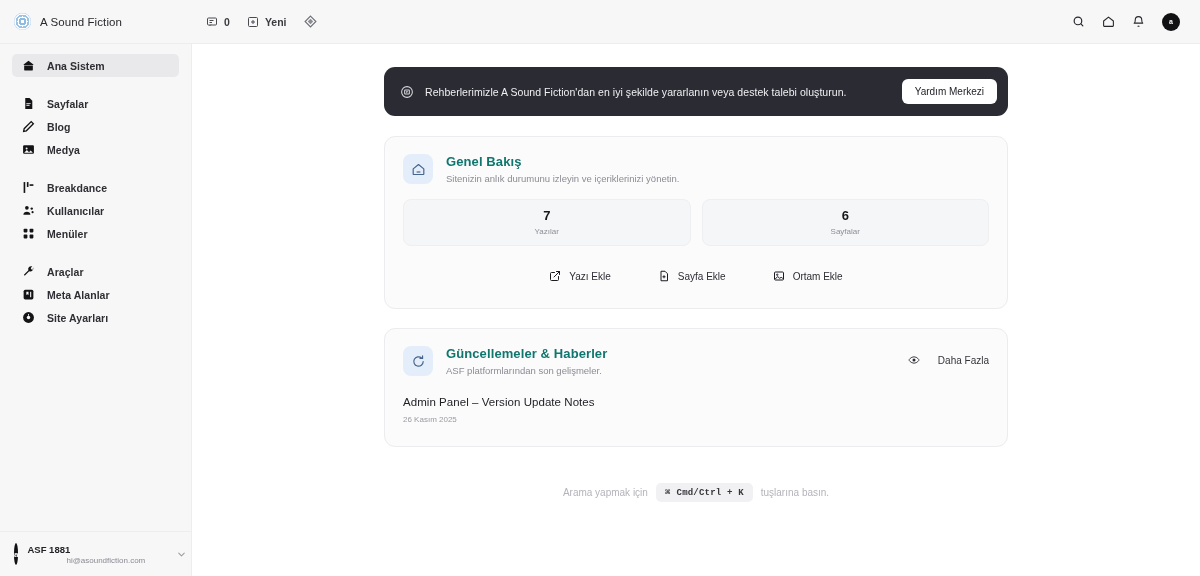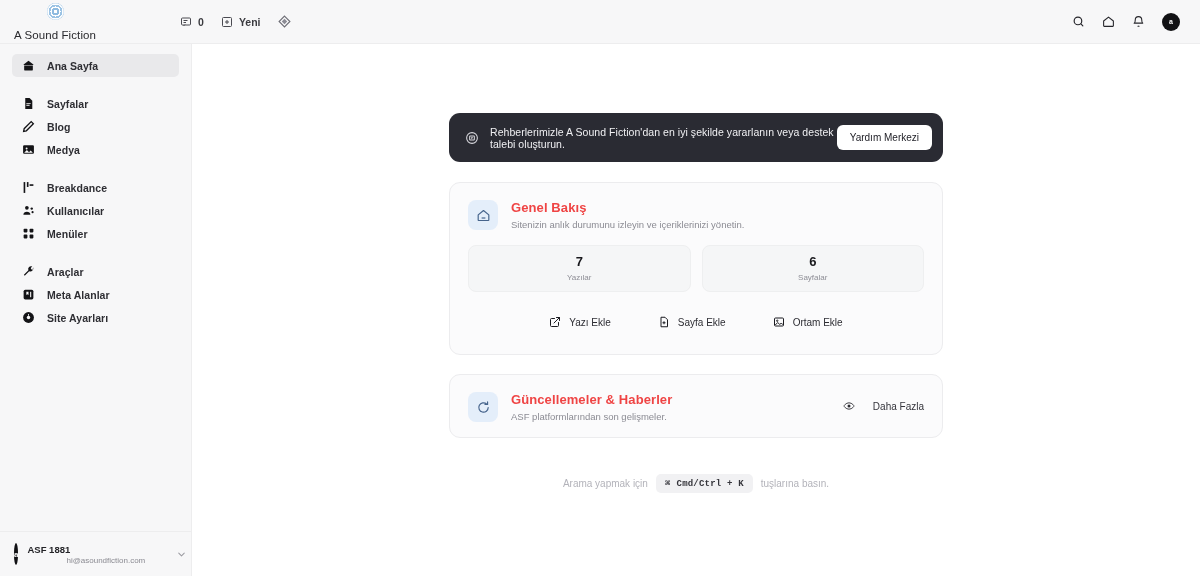--- a/index.html
+++ b/index.html
@@ -14,21 +14,21 @@
   .app { position: relative; width: 1200px; height: 576px; display: flex; flex-direction: column; }
 
   
   .topbar {
     height: 44px; flex: 0 0 44px;
     background: #f7f7f8;
     border-bottom: 1px solid #ededee;
     display: flex; align-items: center;
     padding: 0 14px;
   }
-  .tb-brand { display: flex; align-items: center; gap: 9px; flex-direction: column; }
+  .tb-brand { display: flex; align-items: center; gap: 9px; }
   .tb-logo {
     width: 17px; height: 17px; border-radius: 50%;
     background:
       radial-gradient(circle at 50% 50%,
         #ffffff 0 15%,
         #8fbbe0 15% 30%,
         #ffffff 30% 42%,
         #9cc3e4 42% 58%,
         #ffffff 58% 70%,
         #a9cbe8 70% 88%,
@@ -97,21 +97,21 @@
   .sf-chev { margin-left: 22px; color: #9a9aa1; }
 
   
   .main {
     flex: 1; min-width: 0;
     background: #ffffff;
     overflow: hidden;
     padding: 23px 0 0 0;
     display: flex; flex-direction: column; align-items: center;
   }
-  .content { width: 494px; margin-top: 46px; }
+  .content { width: 624px; }
 
   
   .banner {
     background: #2a2b33;
     border-radius: 11px;
     height: 49px;
     display: flex; align-items: center;
     padding: 0 11px 0 16px;
     margin-bottom: 20px;
   }
@@ -136,21 +136,21 @@
     margin-bottom: 19px;
   }
   .card-head { display: flex; align-items: flex-start; padding: 17px 18px 15px 18px; }
   .card-icon {
     width: 30px; height: 30px; border-radius: 8px;
     background: #e4eefa;
     display: flex; align-items: center; justify-content: center;
     color: #46648c; flex: 0 0 30px;
   }
   .card-head-txt { margin-left: 13px; }
-  .card-title { font-size: 13px; font-weight: 700; color: #ef4444; letter-spacing: .1px; }
+  .card-title { font-size: 13px; font-weight: 700; color: #0f766e; letter-spacing: .1px; }
   .card-sub { font-size: 9.5px; color: #8b8b93; margin-top: 4px; }
   .card-head-right { margin-left: auto; display: flex; align-items: center; gap: 18px; padding-top: 8px; }
   .more-link { font-size: 10px; color: #33333a; }
 
   .stats { display: flex; gap: 11px; padding: 0 18px; }
   .stat {
     flex: 1; background: #f5f6f7;
     border: 1px solid #eeeff0;
     border-radius: 8px;
     height: 47px;
@@ -254,21 +254,21 @@
     <div class="sidebar">
       <div class="nav">
 
         <div class="nav-group">
           <div class="nav-item active">
             <span class="ico">
               <svg width="13" height="13" viewBox="0 0 24 24" fill="#141417">
                 <path d="M12 3l9 7v1H3v-1zM4 12h16v8a1 1 0 0 1-1 1H5a1 1 0 0 1-1-1z"></path>
               </svg>
             </span>
-            <span>Ana Sayfa</span>
+            <span>Ana Sistem</span>
           </div>
         </div>
 
         <div class="nav-gap"></div>
 
         <div class="nav-group">
           <div class="nav-item">
             <span class="ico">
               <svg width="13" height="13" viewBox="0 0 24 24" fill="#141417">
                 <path d="M6 2h8l5 5v15H6z"></path>
@@ -474,20 +474,27 @@
               <span class="ico">
                 <svg width="12" height="12" viewBox="0 0 24 24" fill="none" stroke="#2b2b31" stroke-width="1.8">
                   <path d="M1.8 12S5.5 5.6 12 5.6 22.2 12 22.2 12 18.5 18.4 12 18.4 1.8 12 1.8 12z"></path>
                   <circle cx="12" cy="12" r="3" fill="#2b2b31" stroke="none"></circle>
                 </svg>
               </span>
               <span class="more-link">Daha Fazla</span>
             </span>
           </div>
 
+          <div class="news">
+            <div class="news-divider"></div>
+            <div>
+              <div class="news-title">Admin Panel – Version Update Notes</div>
+              <div class="news-date">26 Kasım 2025</div>
+            </div>
+          </div>
         </div>
 
         <div class="hint">
           <span>Arama yapmak için</span>
           <span class="kbd">
             <span>⌘</span>
             <span>Cmd/Ctrl + K</span>
           </span>
           <span>tuşlarına basın.</span>
         </div>

